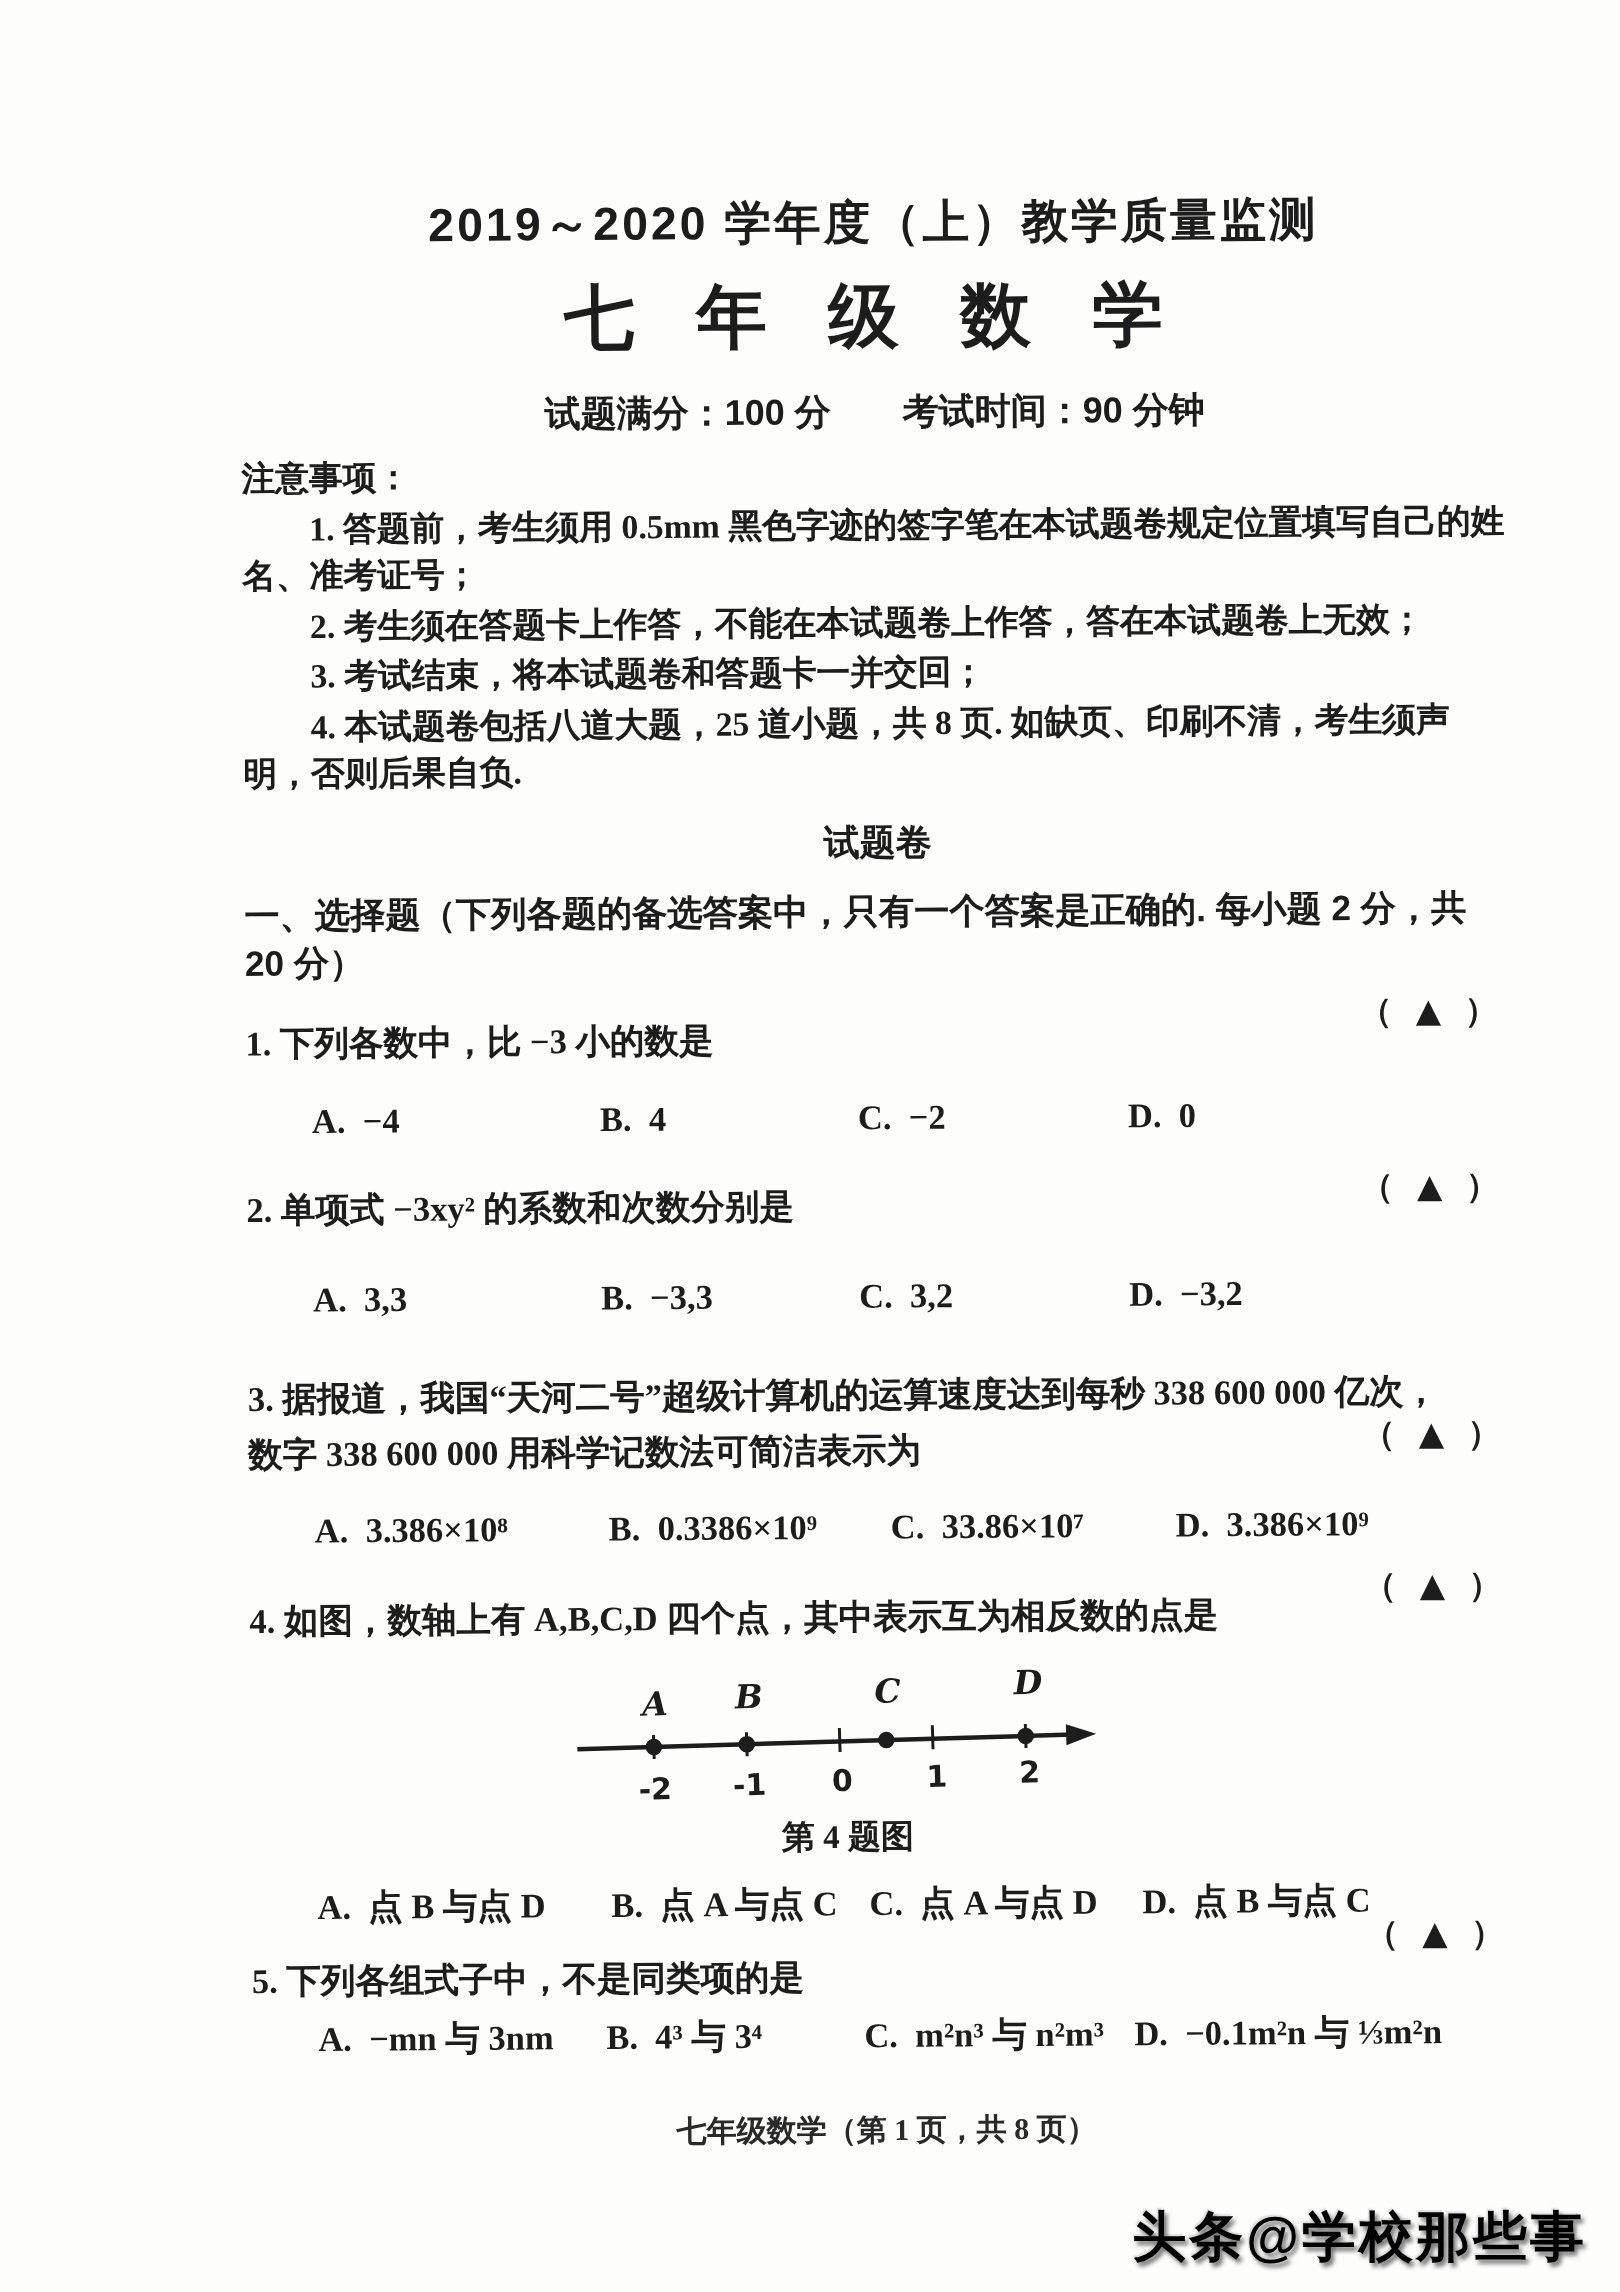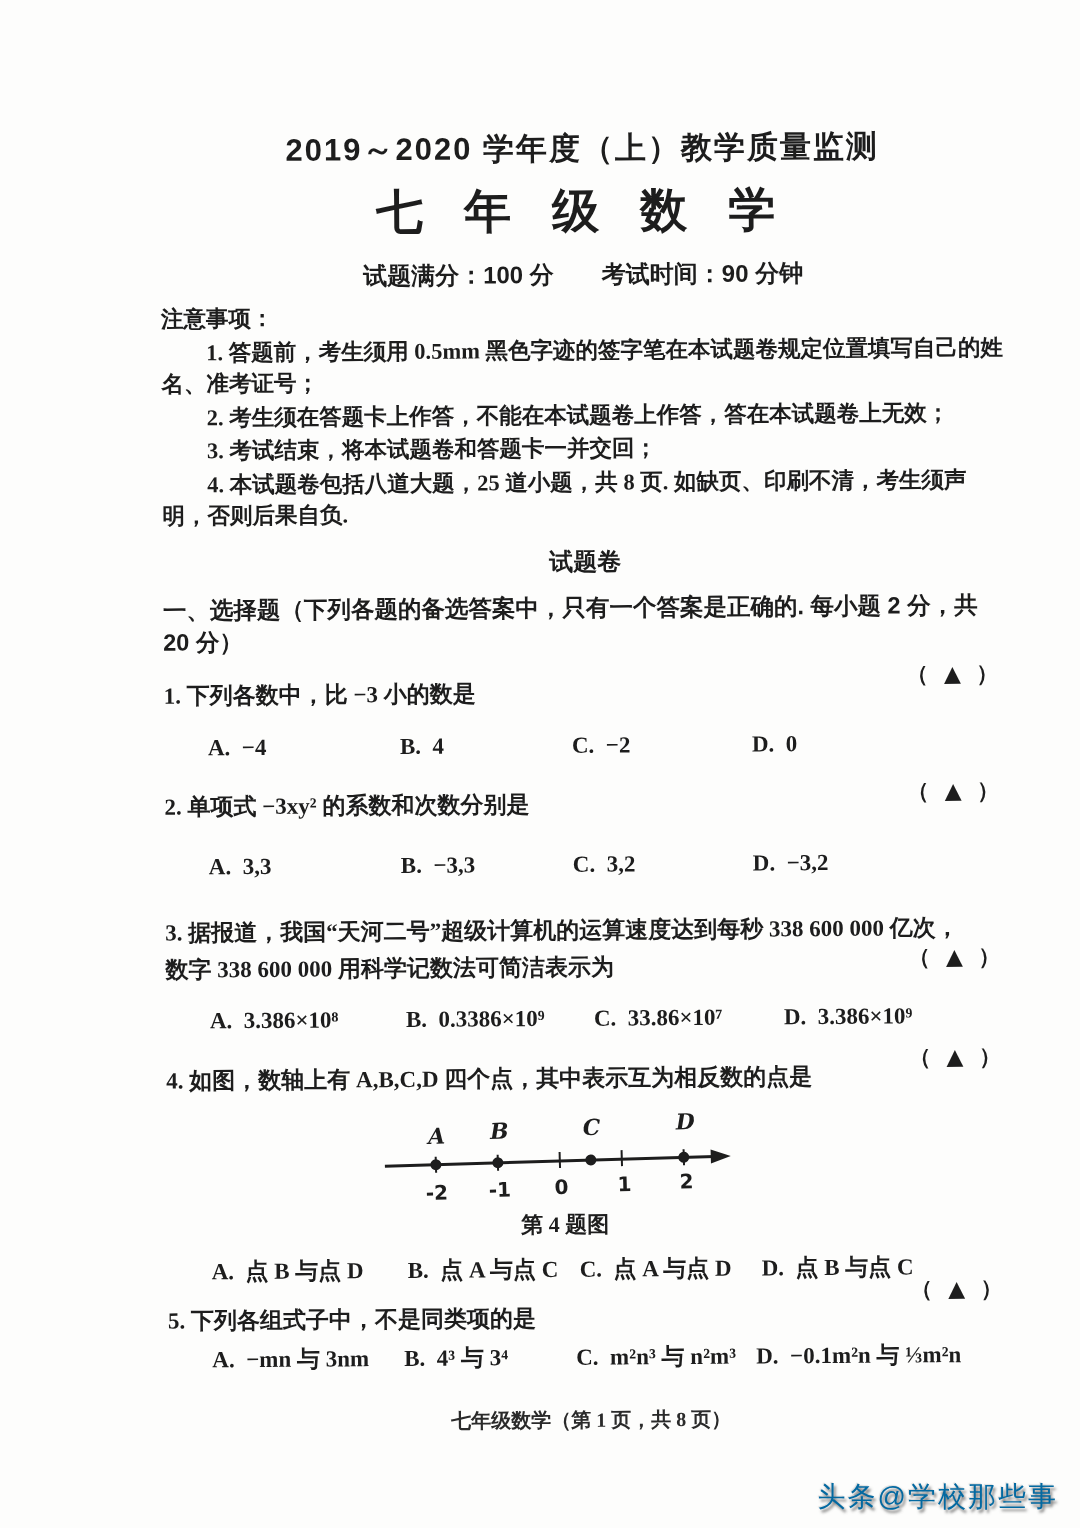--- a/index.html
+++ b/index.html
@@ -61,21 +61,21 @@
   .figure svg{display:block;}
   .figure-caption{text-align:center;font-size:22px;font-weight:600;margin-top:2px;width:372px;}
   .nl-label{font-style:italic;font-weight:700;font-size:22px;font-family:"DejaVu Serif",serif;}
   .nl-num{font-size:20px;font-weight:600;font-family:"DejaVu Sans",sans-serif;}
   .footer{
     text-align:center;margin-top:34px;font-size:20px;color:#2a2a2a;font-weight:600;
   }
   .watermark{
     position:absolute;right:22px;bottom:12px;
     font-family:"Liberation Sans","DejaVu Sans",sans-serif;
-    font-size:28px;font-weight:400;color:#0369a1;letter-spacing:2px;
+    font-size:36px;font-weight:700;color:#000000;letter-spacing:2px;
     text-shadow:2px 3px 3px rgba(90,90,90,0.85), -1px -1px 1px rgba(200,200,200,0.6);
   }
 </style>
 </head>
 <body>
 
 <div class="page">
   <div class="sheet">
     <div class="content">
 

